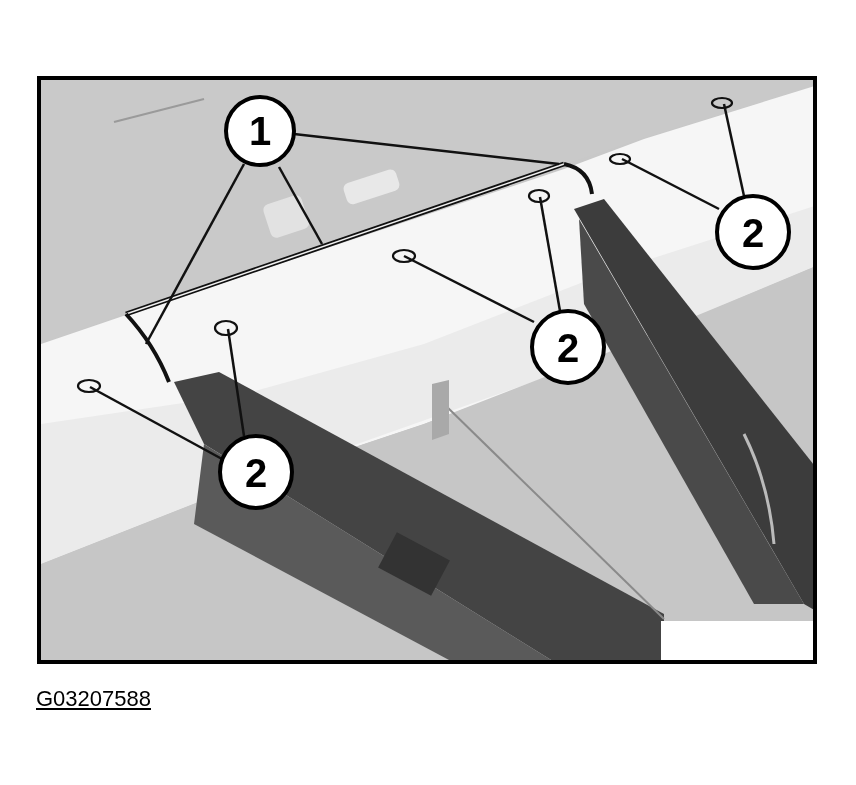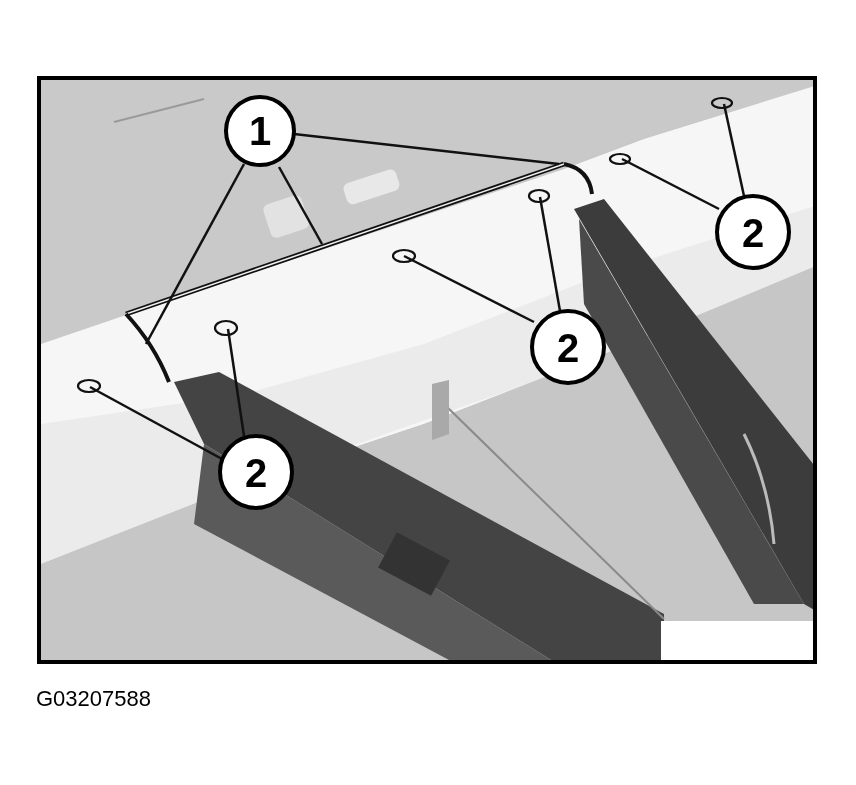--- a/index.html
+++ b/index.html
@@ -2,21 +2,21 @@
 <html><head>
 <meta charset="utf-8">
 <style>
   html, body { margin: 0; padding: 0; background: #ffffff; }
   body { width: 856px; height: 785px; position: relative; overflow: hidden;
          font-family: "Liberation Sans", sans-serif; }
   .figure { position: absolute; left: 37px; top: 76px; width: 780px; height: 588px;
             box-sizing: border-box; border: 4px solid #000; overflow: hidden; background: #c4c4c4; }
   .figure svg.art { position: absolute; left: 0; top: 0; }
   .fig-id { position: absolute; left: 36px; top: 686px; font-size: 22px; color: #000;
-            letter-spacing: 0px; }
+            letter-spacing: 0px; text-decoration: underline; }
   .callout-text { font-family: "Liberation Sans", sans-serif; font-weight: bold; font-size: 40px; }
 </style>
 </head>
 <body>
 
 <div class="figure">
   <svg class="art" width="772" height="580" viewBox="37 76 772 580" xmlns="http://www.w3.org/2000/svg">
 
     <rect x="37" y="76" width="780" height="588" fill="#c8c8c8"></rect>
 

